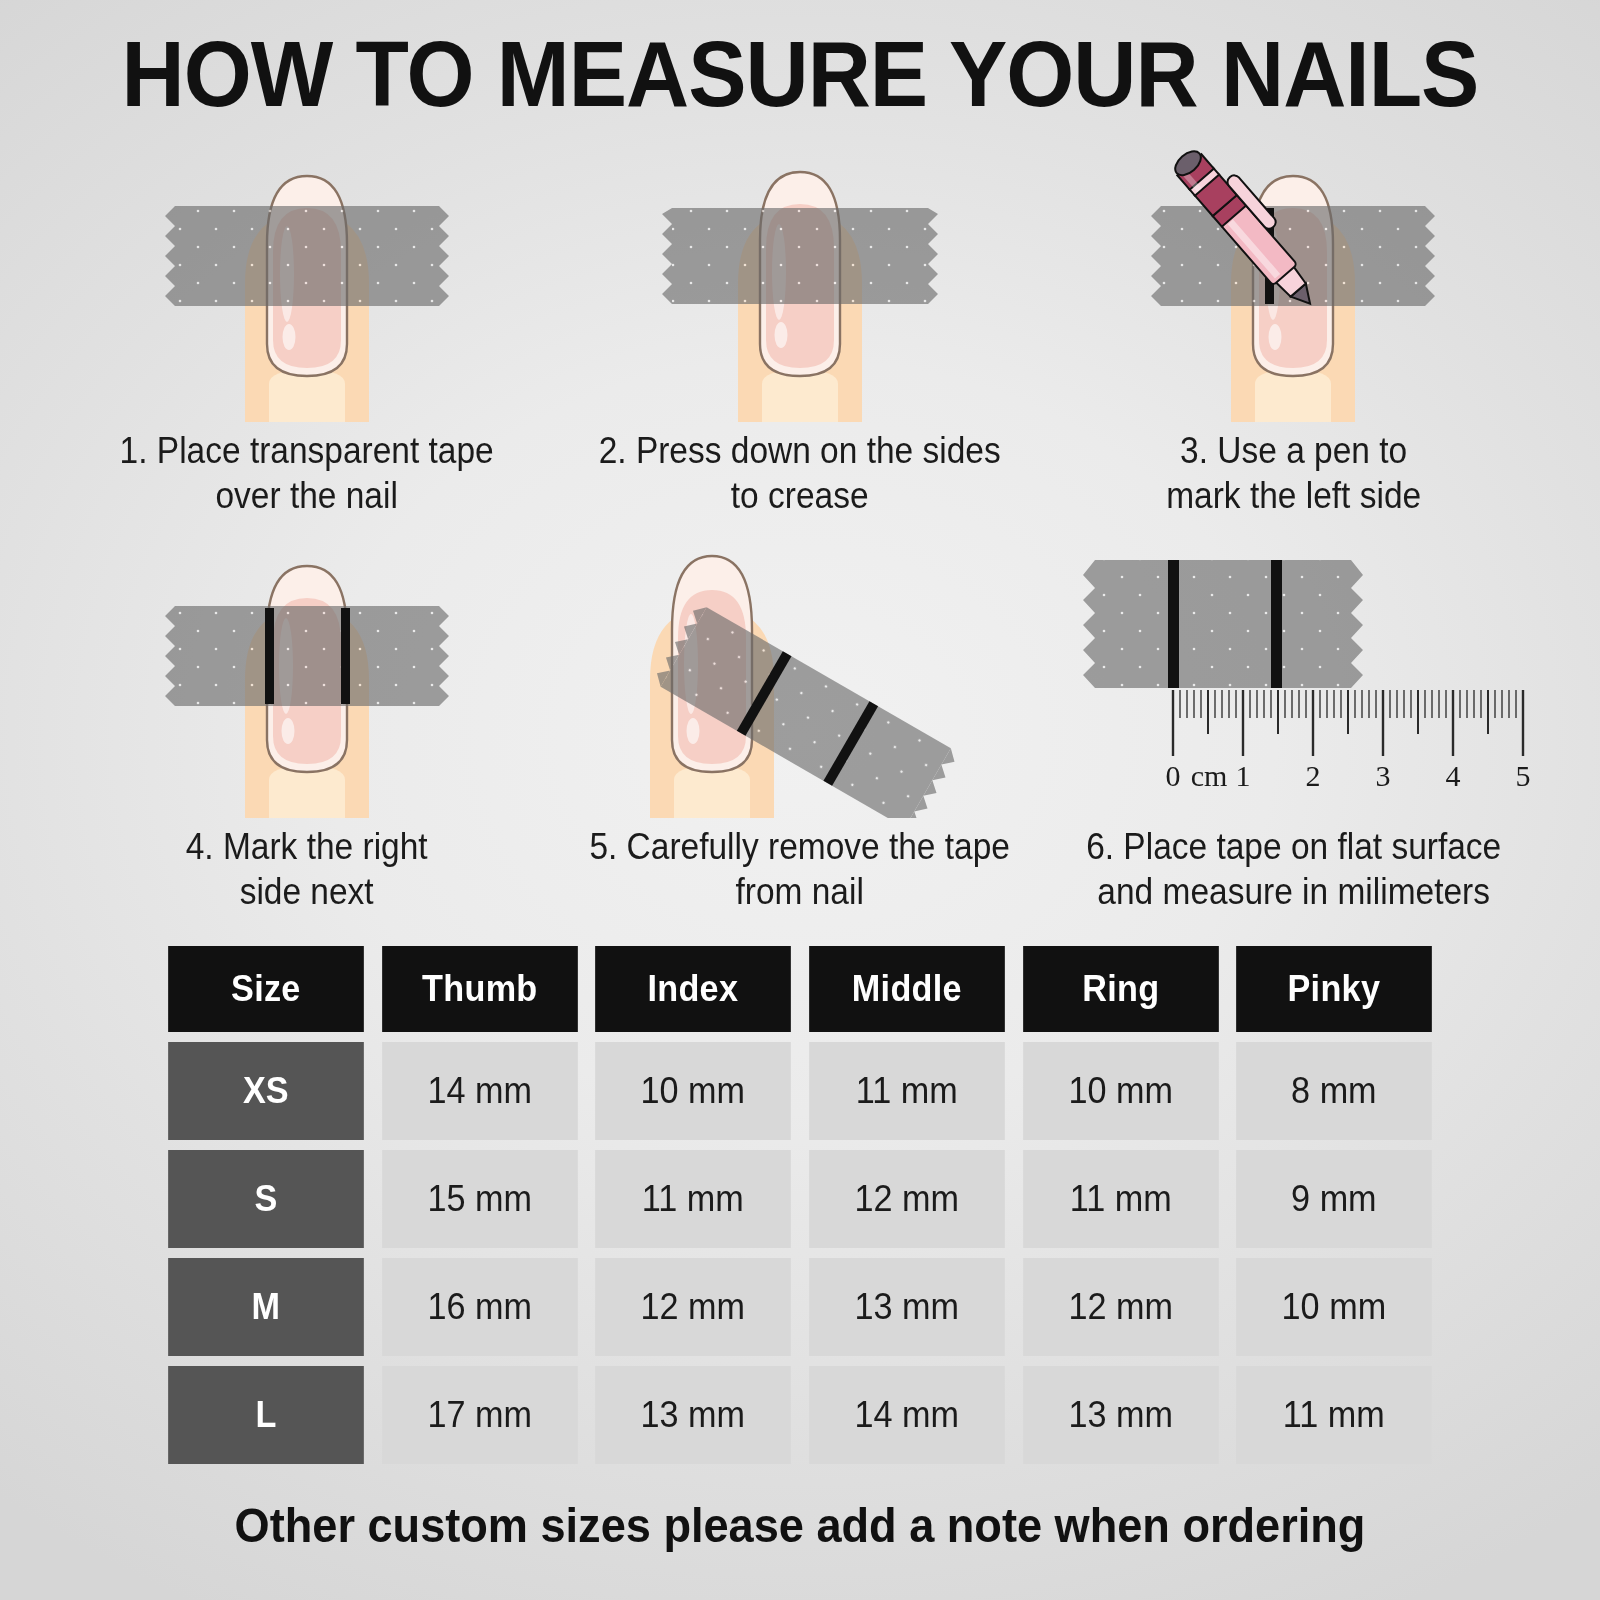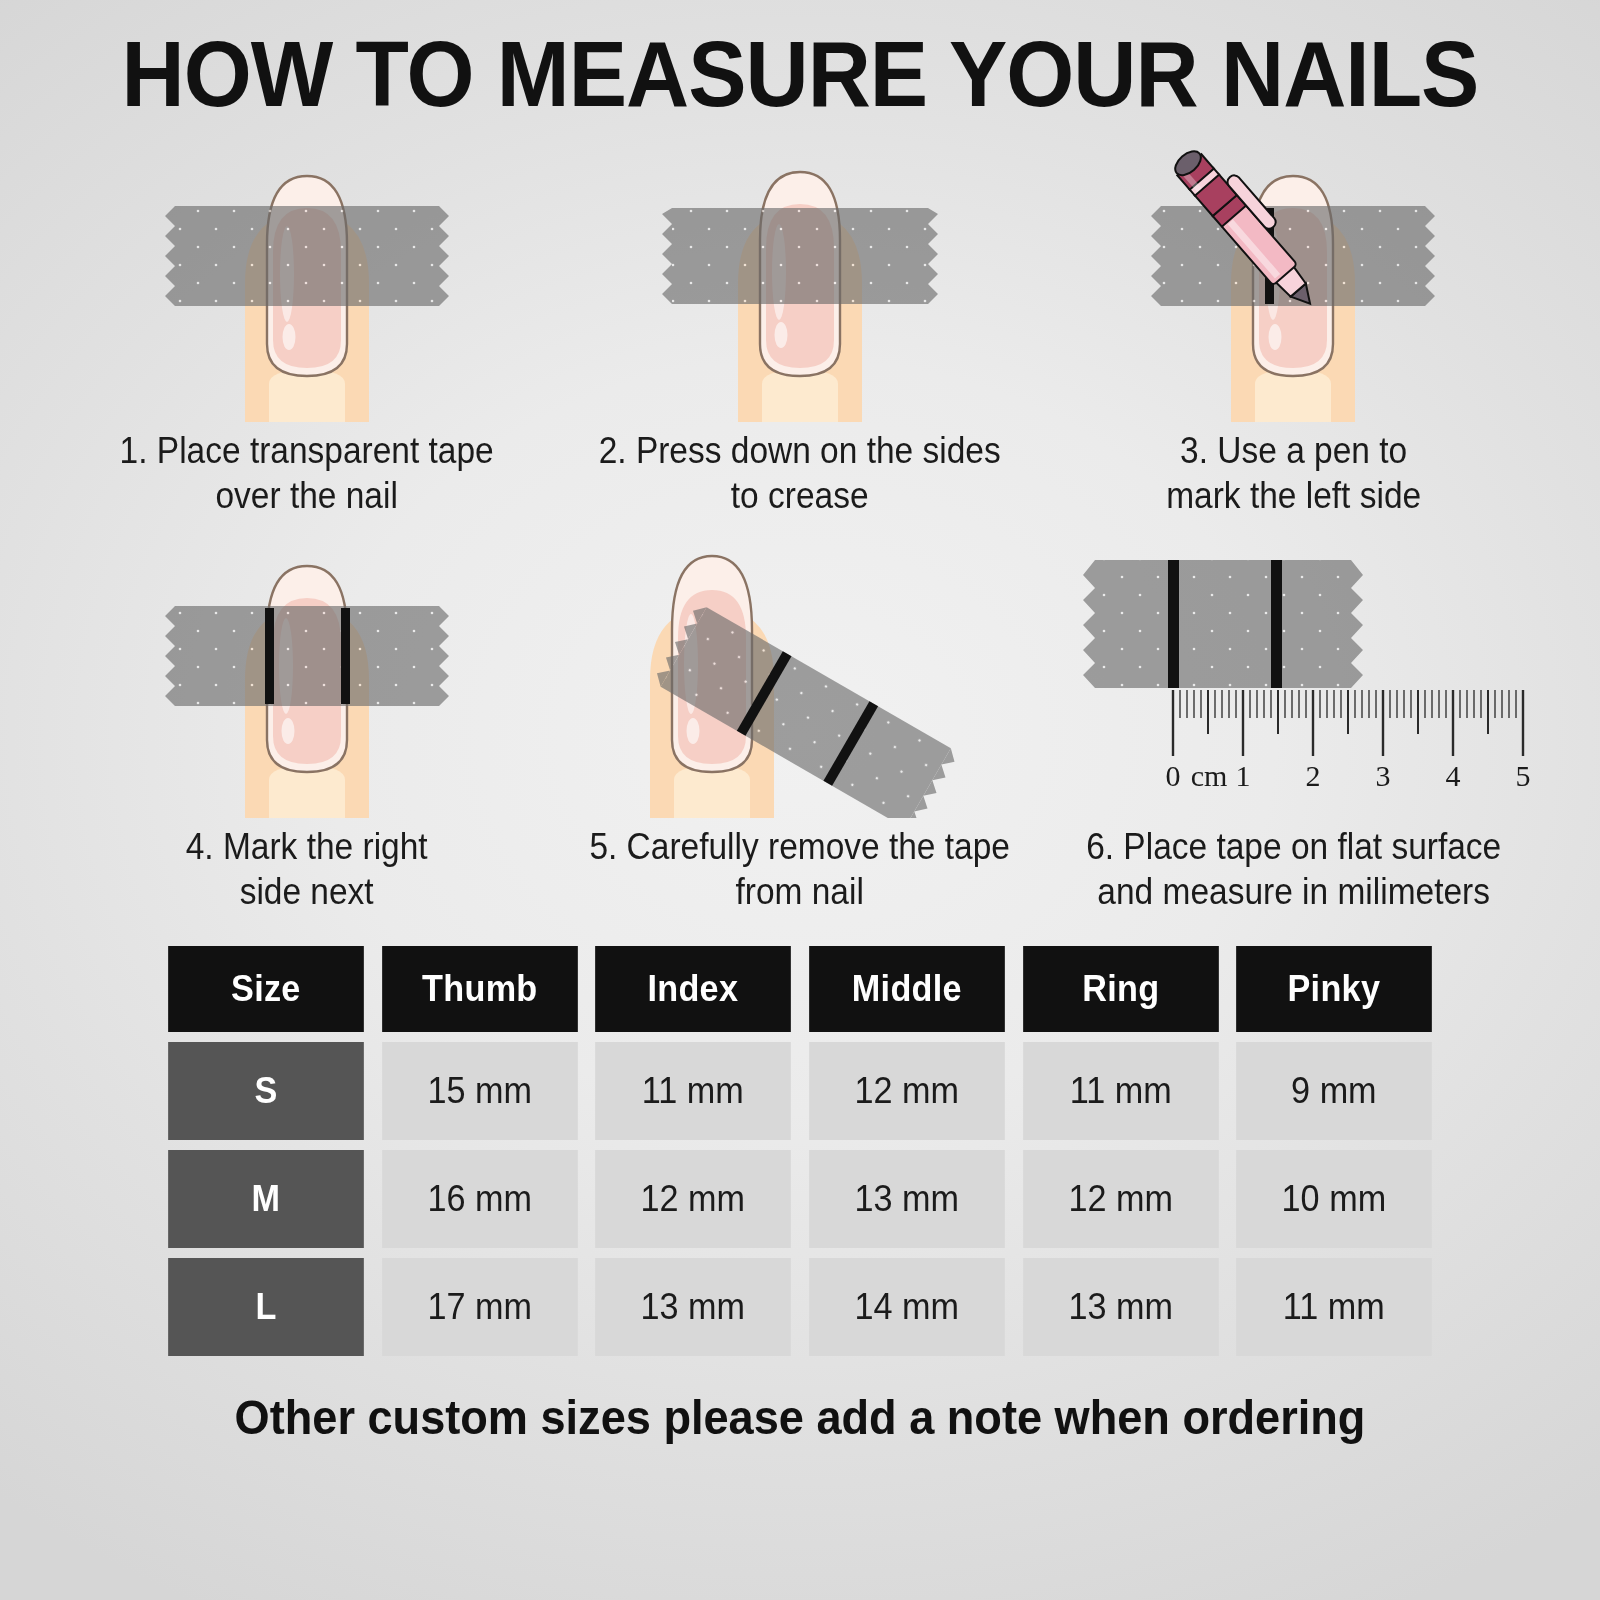--- a/index.html
+++ b/index.html
@@ -414,20 +414,28 @@
       <th>Size</th>
       <th>Thumb</th>
       <th>Index</th>
       <th>Middle</th>
       <th>Ring</th>
       <th>Pinky</th>
     </tr>
   </thead>
   <tbody>
     <tr>
+      <td class="sizecell">XS</td>
+      <td class="valcell">14 mm</td>
+      <td class="valcell">10 mm</td>
+      <td class="valcell">11 mm</td>
+      <td class="valcell">10 mm</td>
+      <td class="valcell">8 mm</td>
+    </tr>
+    <tr>
       <td class="sizecell">S</td>
       <td class="valcell">15 mm</td>
       <td class="valcell">11 mm</td>
       <td class="valcell">12 mm</td>
       <td class="valcell">11 mm</td>
       <td class="valcell">9 mm</td>
     </tr>
     <tr>
       <td class="sizecell">M</td>
       <td class="valcell">16 mm</td>

